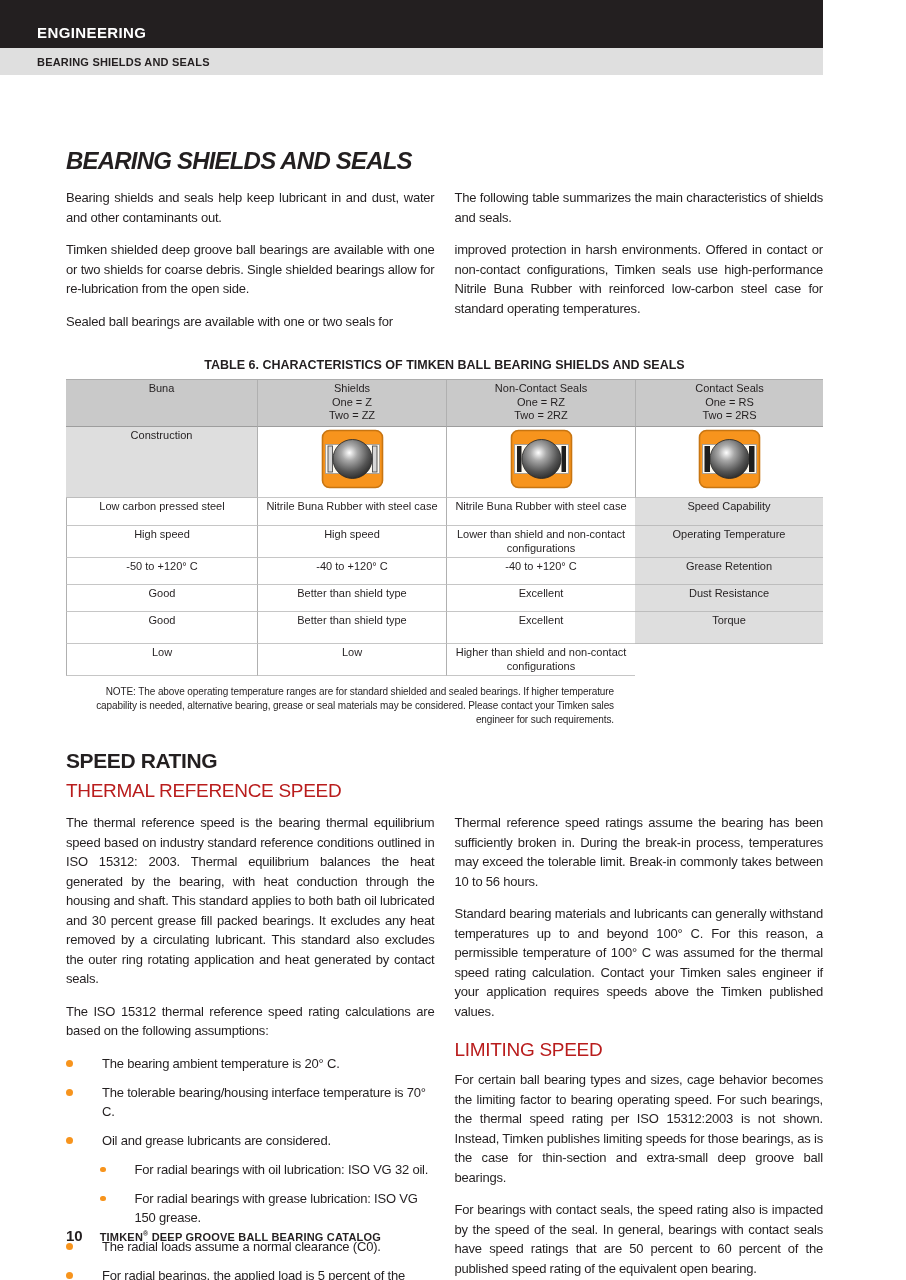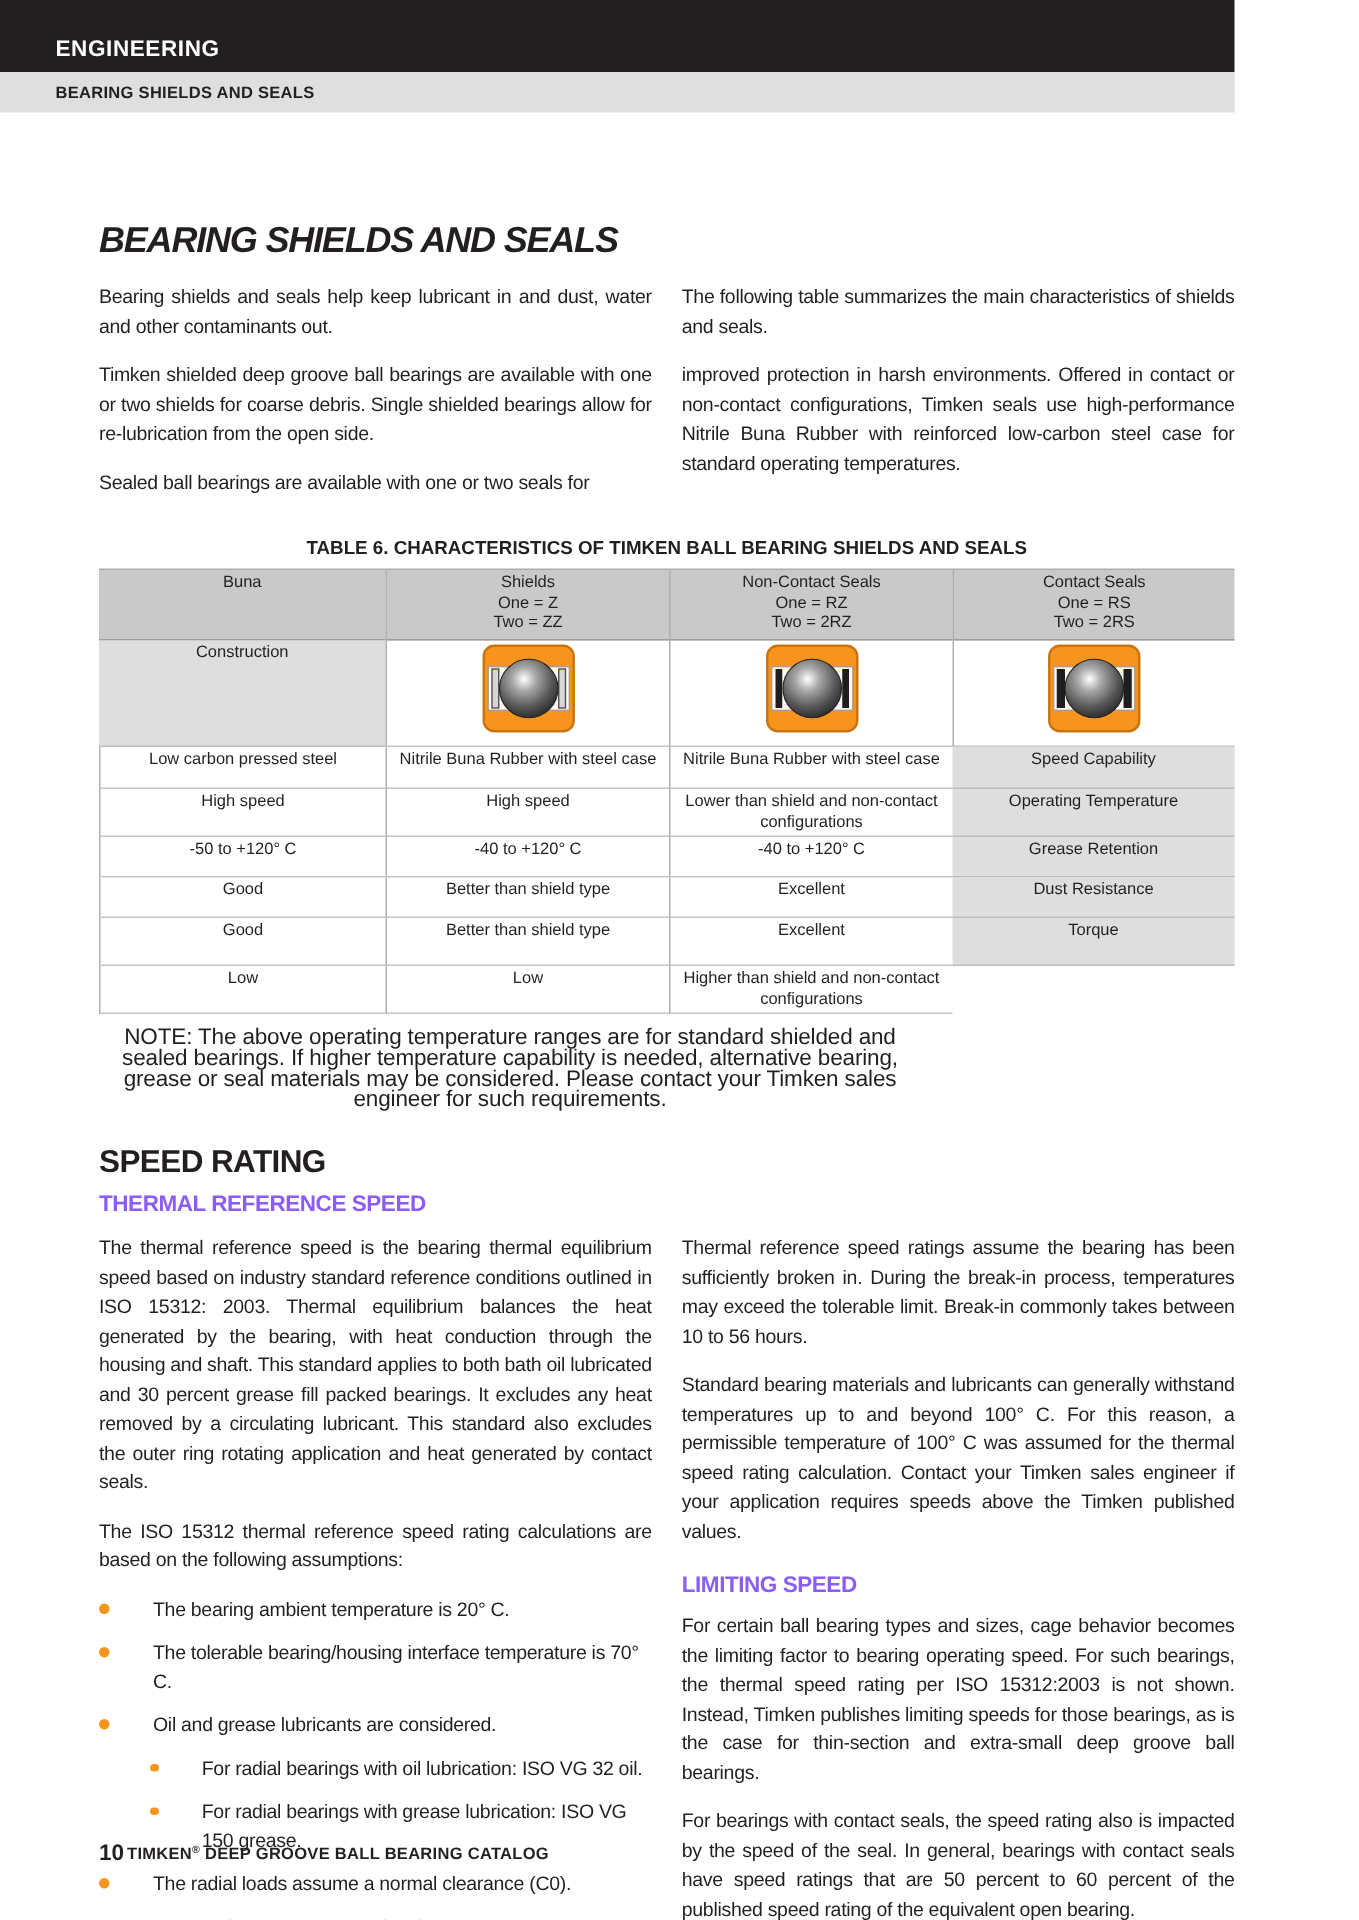--- a/index.html
+++ b/index.html
@@ -50,48 +50,48 @@
     border-bottom:1px solid #c6c6c6; padding:2px 8px;
   }
   .cell.vline { border-left:1px solid #b0b0b0; }
   .cell.th { background:#c9c9c9; border-bottom:1px solid #9d9d9d; }
   .cell.lab { background:#dedede; border-bottom:1px solid #bdbdbd; }
   .h48 { min-height:47px; } .h72 { min-height:71px; }
   .h28 { min-height:28px; } .h27 { min-height:27px; }
   .h26 { min-height:26px; } .h32 { min-height:32px; }
 
   .note {
-    width:548px; font-size:15px; line-height:13.8px; letter-spacing:-0.1px;
-    margin-top:9px; text-align:center;
+    width:548px; font-size:10px; line-height:13.8px; letter-spacing:-0.1px;
+    margin-top:9px; text-align:right;
   }
 
   
   h2.speed-heading { font-size:21px; font-weight:bold; letter-spacing:-0.4px; margin:23px 0 7px 0; }
-  h3.sub-heading { font-size:15px; font-weight:bold; letter-spacing:-0.3px; color:#8b5cf6; margin:0 0 11px 0; }
+  h3.sub-heading { font-size:19px; font-weight:normal; letter-spacing:-0.3px; color:#b91c1c; margin:0 0 11px 0; }
   h3.sub-heading.inner { margin:18px 0 9px 0; }
 
   .bullets { margin-top:3px; }
   .bullet { display:flex; gap:29px; margin-bottom:10px; }
   .bullet .dot {
     flex:none; width:7px; height:7px; border-radius:50%;
     background:#F7941D; margin-top:6px;
   }
   .bullet .btxt { font-size:13px; line-height:19px; letter-spacing:-0.2px; }
   .bullet.sub { margin-left:34px; }
   .bullet.sub .dot { width:5.5px; height:5.5px; margin-top:7px; }
 
   
   .bearing { width:63px; height:60px; display:block; }
   .bearing .seal-mark { fill:#1e1e1e; }
   .bearing--z .seal-mark { fill:#d6d6d6; stroke:#4a4a4a; stroke-width:0.9; }
 
   
   .footer {
     position:absolute; left:66px; top:1227px;
-    display:flex; align-items:baseline; gap:2px;
+    display:flex; align-items:baseline; gap:17px;
   }
   .footer .pnum { font-size:15px; font-weight:bold; }
   .footer .ftext { font-size:11px; font-weight:bold; letter-spacing:.2px; }
   .footer .reg { font-size:7px; vertical-align:super; }
   .hidden-defs { position:absolute; width:0; height:0; overflow:hidden; }
 </style>
 </head>
 <body>
 
 <svg class="hidden-defs" aria-hidden="true">

